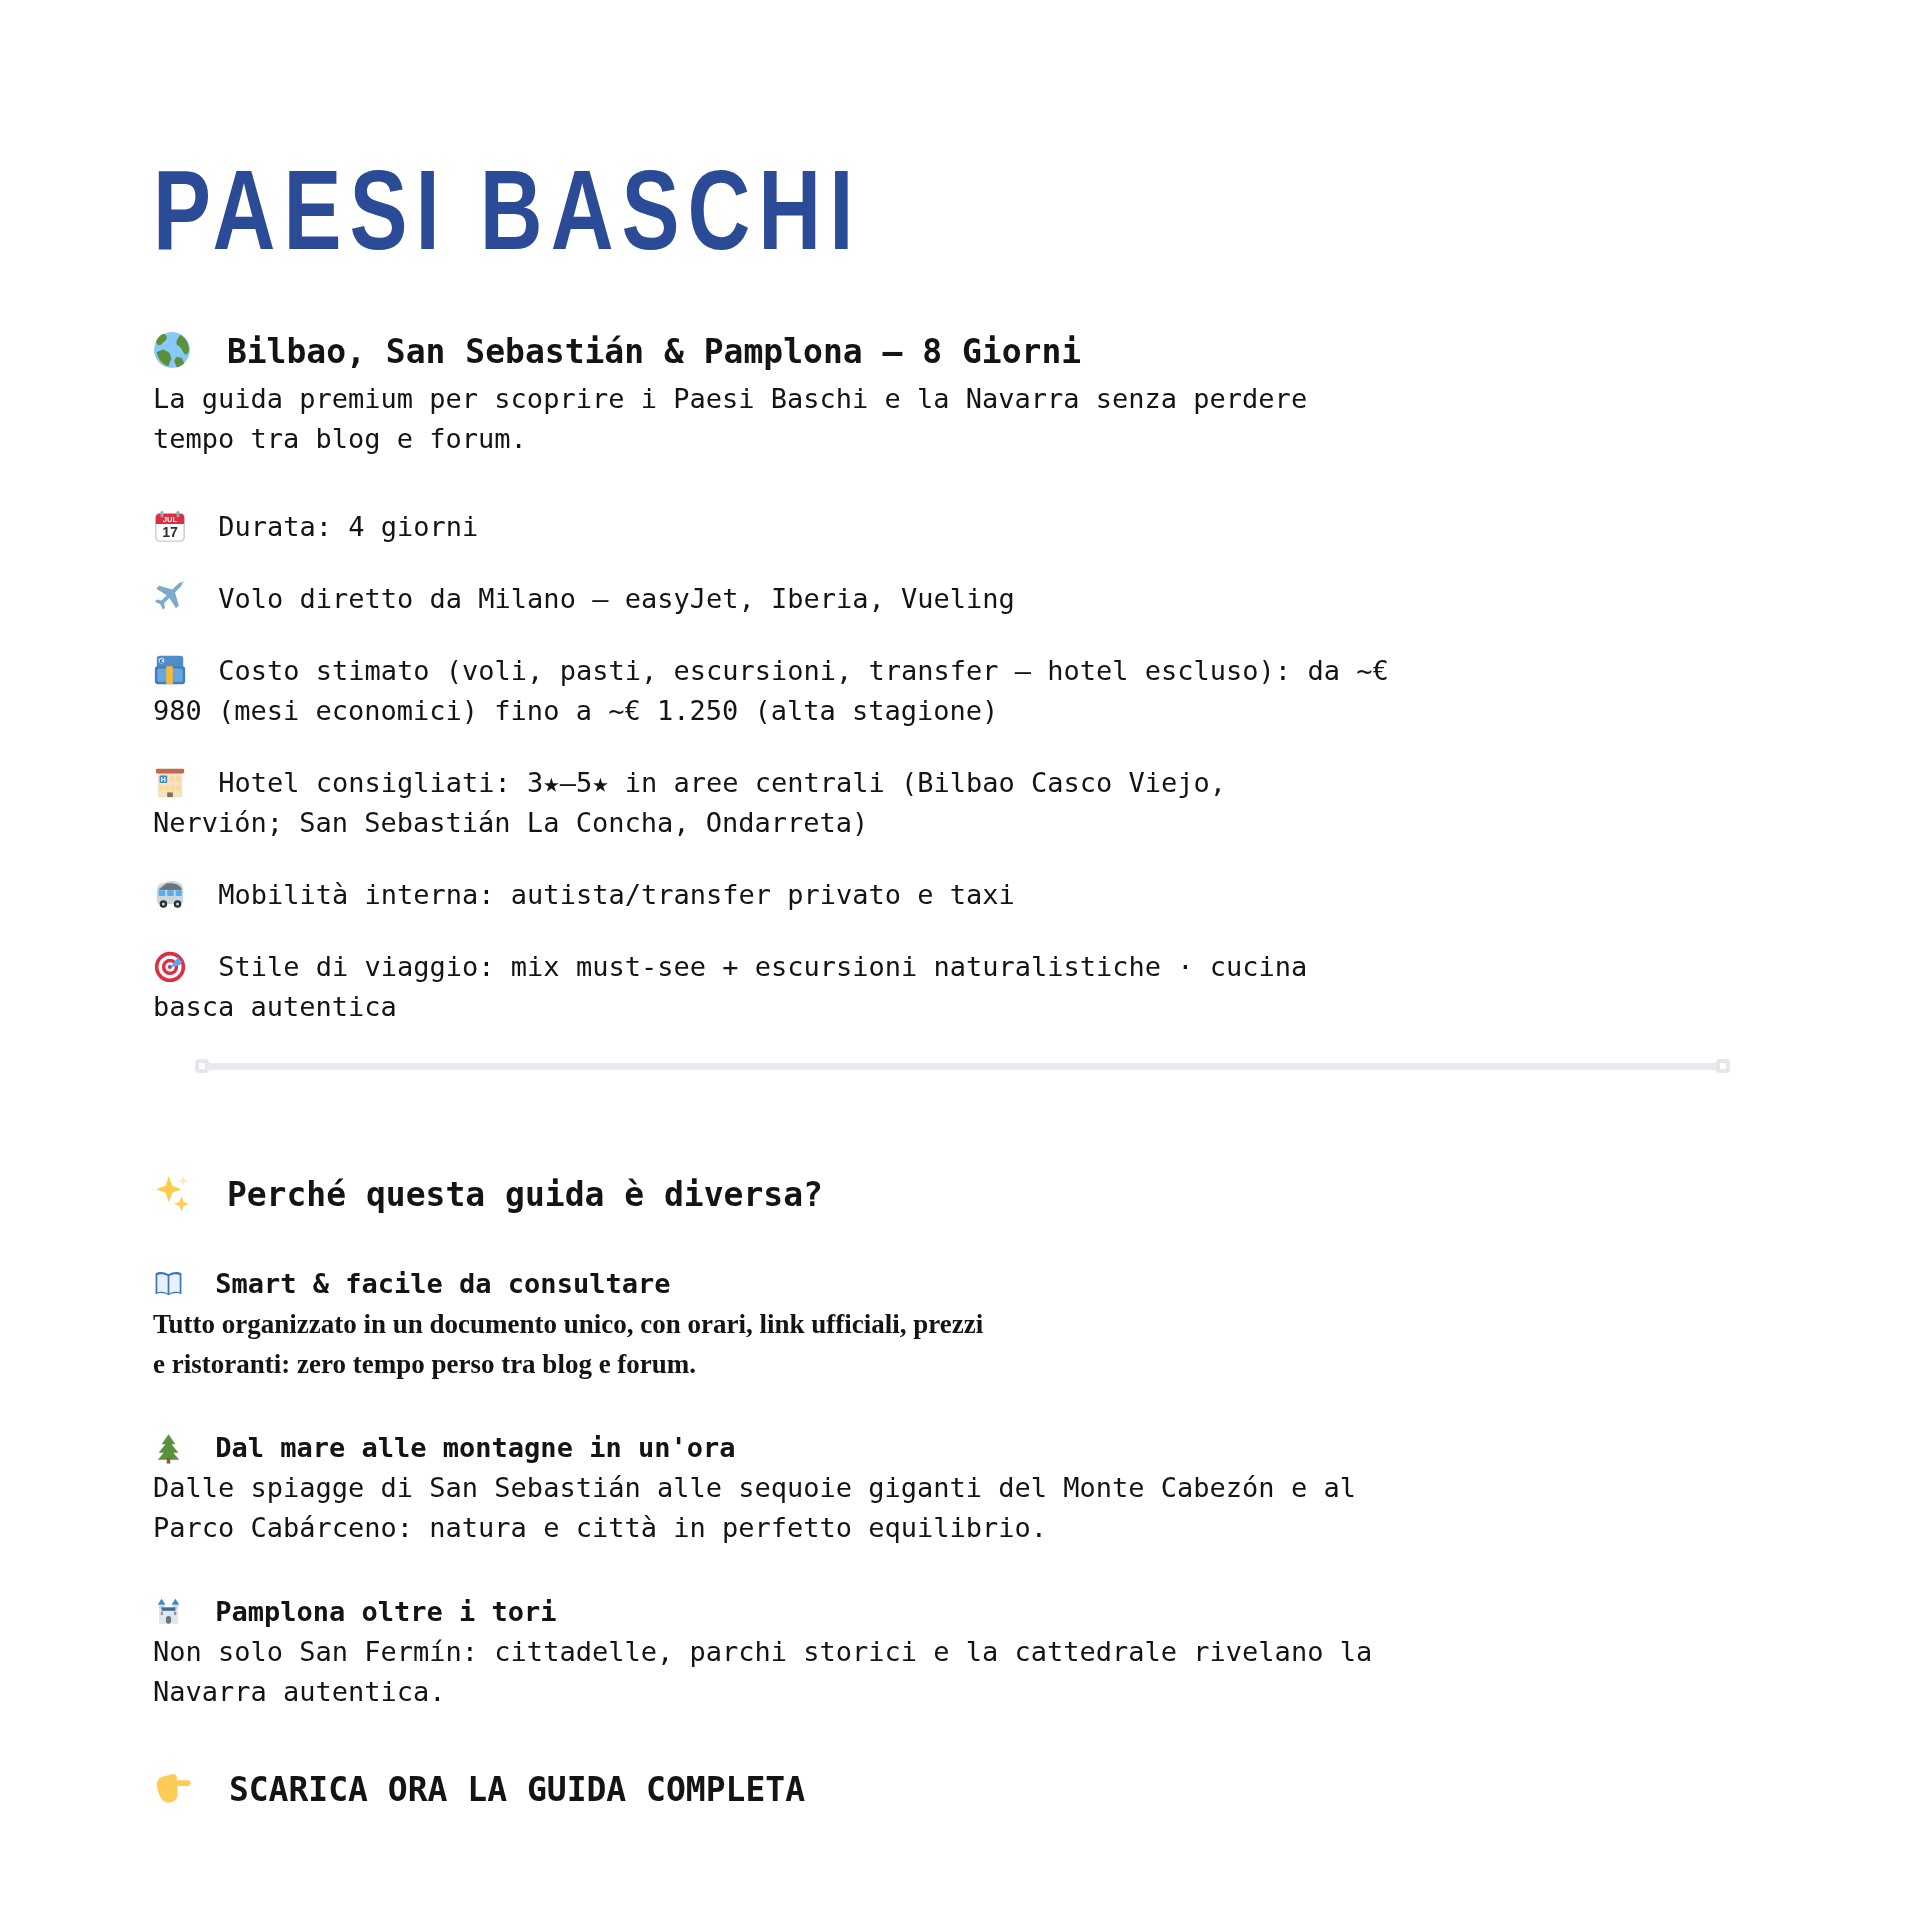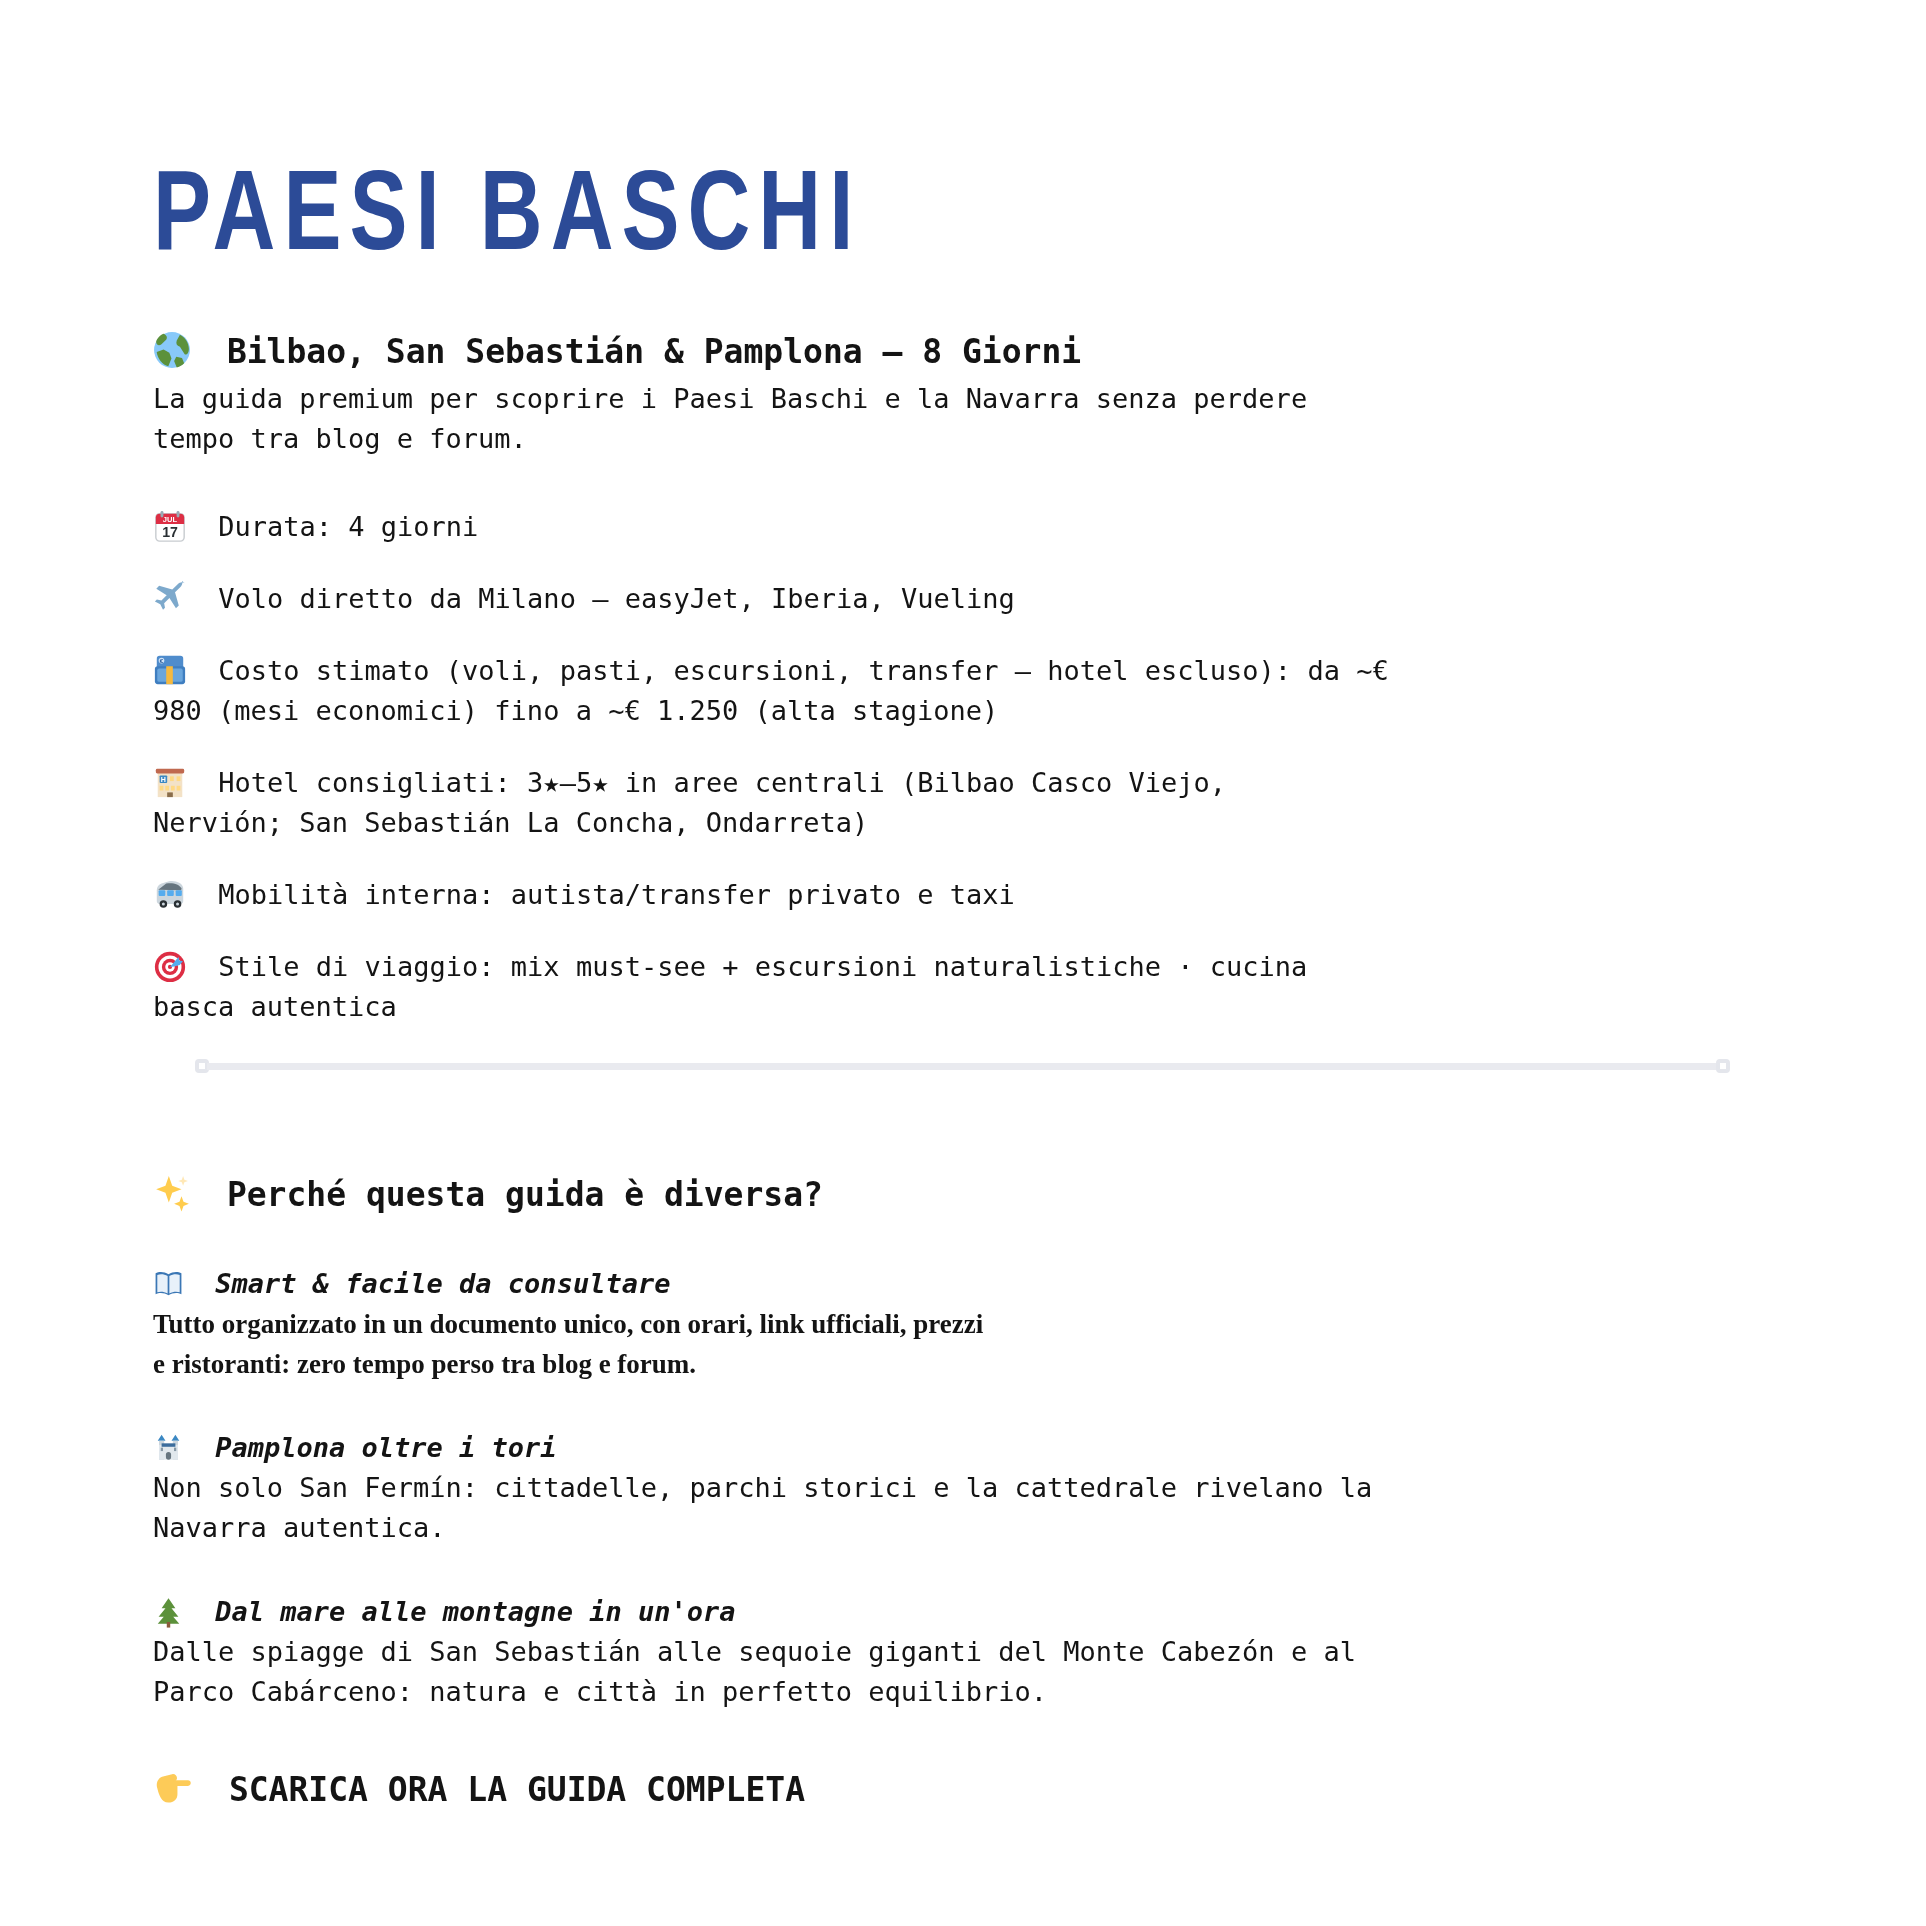--- a/index.html
+++ b/index.html
@@ -50,21 +50,21 @@
     background: #ffffff; border: 4px solid #e4e6ec; border-radius: 4px;
   }
   .divider-handle.left { margin-right: -2px; }
   .divider-handle.right { margin-left: -2px; }
 
   .why-heading {
     font-size: 33px; font-weight: bold; line-height: 46px;
     margin: 0 0 46px 0; white-space: nowrap;
   }
   .why-item { font-size: 27px; line-height: 40px; margin: 0 0 44px 0; }
-  .why-title { font-weight: bold; font-style: italic; }
+  .why-title { font-weight: bold; }
   .why-body { white-space: pre-line; }
   .why-body.strong { font-weight: bold; font-family: Liberation Serif, serif; }
 
   .cta {
     font-size: 33px; font-weight: bold; line-height: 46px;
     margin-top: 55px; white-space: nowrap; cursor: pointer;
   }
 </style>
 </head>
 <body>
@@ -185,51 +185,51 @@
     <div class="why-item">
       <div class="why-title">
         <svg class="emoji" width="31" height="31" viewBox="0 0 36 36">
             <path fill="#3b77b5" d="M18 6C13 2.8 7 2.8 3 4.8v24.4c4-2 10-2 15 1.2 5-3.2 11-3.2 15-1.2V4.8c-4-2-10-2-15 1.2z"></path>
             <path fill="#e8f1fa" d="M17 8.2C13 5.7 8 5.5 5 7.1v20c3-1.2 8-1 12 1.3zM19 8.2c4-2.5 9-2.7 12-1.1v20c-3-1.2-8-1-12 1.3z"></path>
           </svg>
         <span>Smart &amp; facile da consultare</span>
       </div>
       <div class="why-body strong">Tutto organizzato in un documento unico, con orari, link ufficiali, prezzi
 e ristoranti: zero tempo perso tra blog e forum.</div>
+    </div>
+
+    <div class="why-item">
+      <div class="why-title">
+        <svg class="emoji" width="31" height="31" viewBox="0 0 36 36">
+            <path fill="#5c913b" d="M18 1.5 26 13h-4.5l8 10h-6l7 8H5.5l7-8h-6l8-10H10z"></path>
+            <rect x="16" y="29" width="4" height="6.5" fill="#8a5a3b"></rect>
+          </svg>
+        <span>Dal mare alle montagne in un'ora</span>
+      </div>
+      <div class="why-body">Dalle spiagge di San Sebastián alle sequoie giganti del Monte Cabezón e al
+Parco Cabárceno: natura e città in perfetto equilibrio.</div>
     </div>
 
     <div class="why-item">
       <div class="why-title">
         <svg class="emoji" width="31" height="31" viewBox="0 0 36 36">
             <path fill="#3b88c3" d="M5.5 9l4.5-7 4.5 7zM21.5 9 26 2l4.5 7z"></path>
             <rect x="7" y="9" width="6" height="22" fill="#ccd6dd"></rect>
             <rect x="23" y="9" width="6" height="22" fill="#ccd6dd"></rect>
             <rect x="7" y="14" width="22" height="17" fill="#e1e8ed"></rect>
             <rect x="10" y="12" width="16" height="4" fill="#3b6c9c"></rect>
             <rect x="15" y="22" width="6" height="9" rx="3" fill="#66757f"></rect>
             <rect x="9" y="17" width="2.6" height="4" fill="#8899a6"></rect>
             <rect x="24.4" y="17" width="2.6" height="4" fill="#8899a6"></rect>
           </svg>
         <span>Pamplona oltre i tori</span>
       </div>
       <div class="why-body">Non solo San Fermín: cittadelle, parchi storici e la cattedrale rivelano la
 Navarra autentica.</div>
     </div>
-
-    <div class="why-item">
-      <div class="why-title">
-        <svg class="emoji" width="31" height="31" viewBox="0 0 36 36">
-            <path fill="#5c913b" d="M18 1.5 26 13h-4.5l8 10h-6l7 8H5.5l7-8h-6l8-10H10z"></path>
-            <rect x="16" y="29" width="4" height="6.5" fill="#8a5a3b"></rect>
-          </svg>
-        <span>Dal mare alle montagne in un'ora</span>
-      </div>
-      <div class="why-body">Dalle spiagge di San Sebastián alle sequoie giganti del Monte Cabezón e al
-Parco Cabárceno: natura e città in perfetto equilibrio.</div>
-    </div>
   </div>
 
   <div class="cta">
     <svg class="emoji-lg" width="40" height="40" viewBox="0 0 36 36">
         <path fill="#fdcb58" d="M34 14.5c0 1.4-1.1 2.5-2.5 2.5H17v-5h14.5c1.4 0 2.5 1.1 2.5 2.5z"></path>
         <path fill="#fdcb58" d="M4 19.5c-1.8-4.5.3-9.8 5-11l9-2.2c2 0 3.6 1.6 3.6 3.6S20 13.5 18 13.5l4 .1v10.9c0 4.5-3.2 7.5-8.2 7.5-6.3 0-8.6-7.5-9.8-12.5z"></path>
       </svg>
     <span>SCARICA ORA LA GUIDA COMPLETA</span>
   </div>
 

